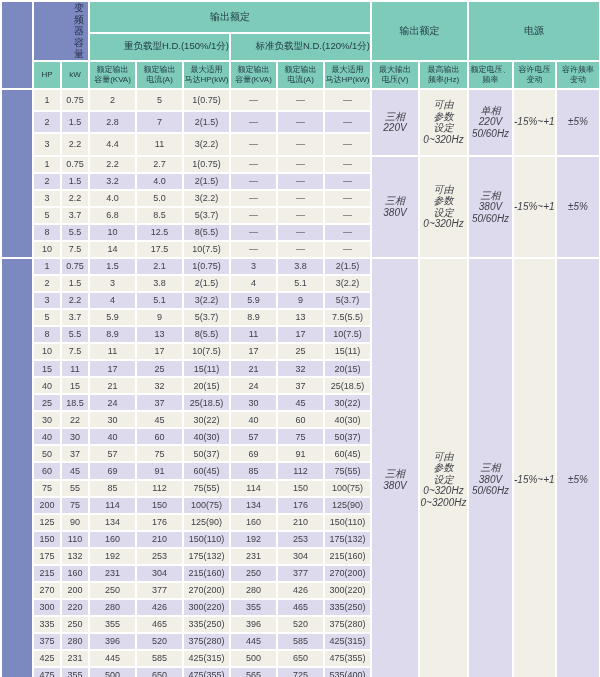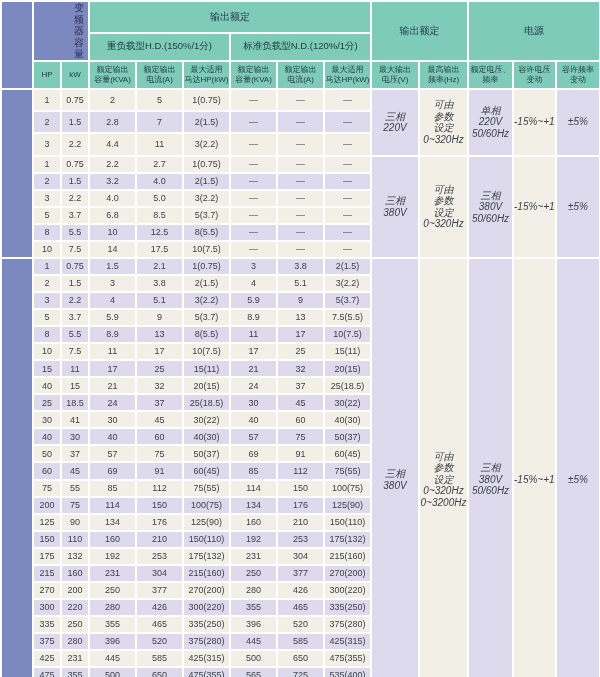--- a/index.html
+++ b/index.html
@@ -5,21 +5,21 @@
   html,body{margin:0;padding:0;background:#ffffff;}
   body{width:600px;font-family:"Liberation Sans","DejaVu Sans",sans-serif;}
   table{width:600px;height:677px;table-layout:fixed;border-collapse:separate;border-spacing:2px;background:#ffffff;}
   td{padding:0;text-align:center;vertical-align:middle;overflow:hidden;color:#3f4049;font-size:9px;line-height:1.15;}
   .teal{background:#7ecbba;color:#233c44;}
   .blue{background:#7b89c0;color:#28304e;padding-left:36px;}
   .lav{background:#dcdaec;}
   .cream{background:#f2f0e6;}
   .pre{white-space:pre-line;}
   .hr1 td{font-size:10px;}
-  .hr2 td{font-size:9.5px;}
+  .hr2 td{font-size:9.5px;text-align:right;}
   .hr3 td{font-size:8px;}
   .hr1{height:16px;}
   .hr2{height:14px;}
   .hr3{height:26px;}
   .section-label{font-size:9.5px;}
   .block{font-size:10px;font-style:italic;}
   .dash{color:#55555c;}
 </style>
 </head>
 <body>
@@ -290,21 +290,21 @@
         <td class="lav">18.5</td>
         <td class="lav">24</td>
         <td class="lav">37</td>
         <td class="lav">25(18.5)</td>
         <td class="lav">30</td>
         <td class="lav">45</td>
         <td class="lav">30(22)</td>
       </tr>
       <tr>
         <td class="cream">30</td>
-        <td class="cream">41</td>
+        <td class="cream">22</td>
         <td class="cream">30</td>
         <td class="cream">45</td>
         <td class="cream">30(22)</td>
         <td class="cream">40</td>
         <td class="cream">60</td>
         <td class="cream">40(30)</td>
       </tr>
       <tr>
         <td class="lav">40</td>
         <td class="lav">30</td>

